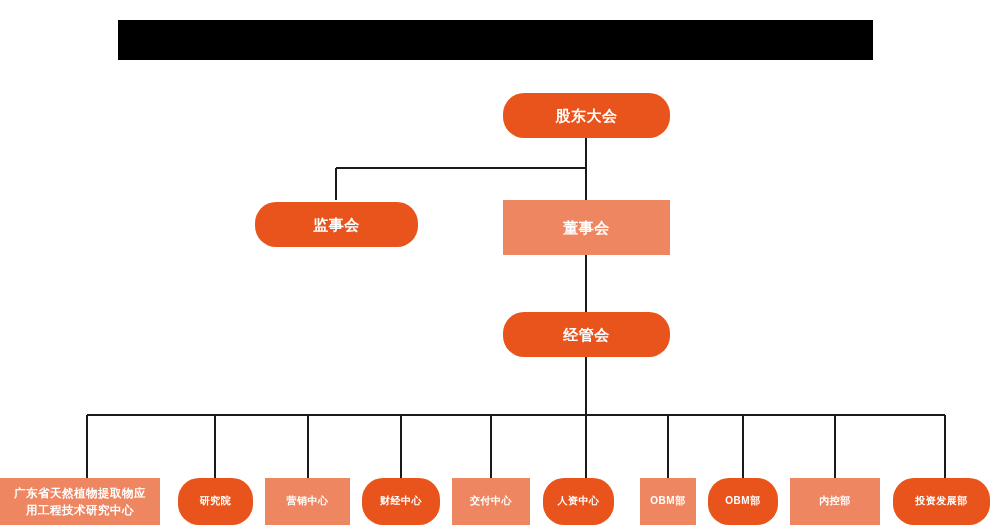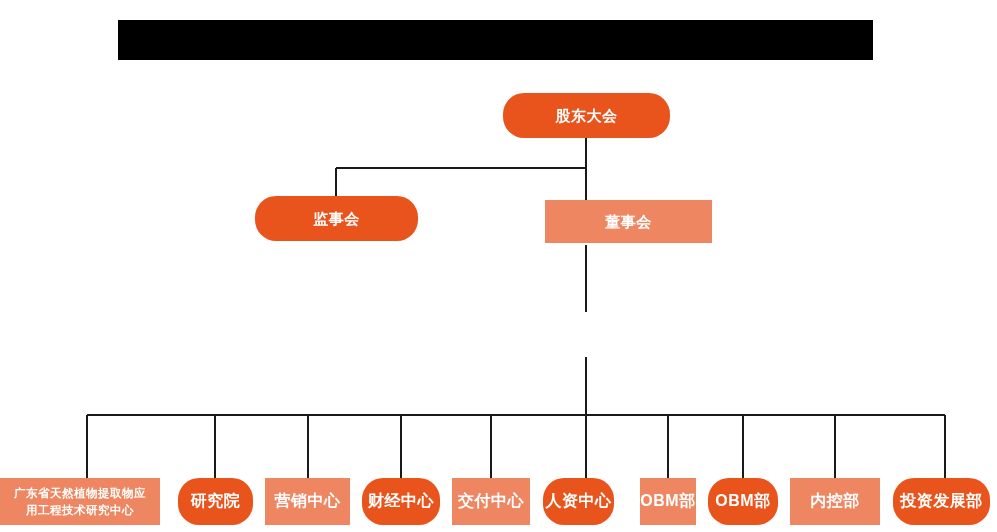--- a/index.html
+++ b/index.html
@@ -23,26 +23,26 @@
     letter-spacing:0.5px;
     white-space:pre-line;
   }
   .node.dark{background:#E8541C;border-radius:21px;}
   .node.light{background:#EE8661;}
 
   .lines{position:absolute;left:0;top:0;width:997px;height:532px;pointer-events:none;}
 
   
   #n-shareholders{left:503px;top:93px;width:167px;height:45px;font-size:15px;}
-  #n-supervisors {left:255px;top:196px;width:163px;height:45px;font-size:15px;}
-  #n-directors   {left:503px;top:200px;width:167px;height:43px;font-size:15px;margin-left:42px;}
+  #n-supervisors {left:255px;top:202px;width:163px;height:45px;font-size:15px;}
+  #n-directors   {left:503px;top:200px;width:167px;height:55px;font-size:15px;}
   #n-management  {left:503px;top:312px;width:167px;height:45px;font-size:15px;}
 
   
-  .dept{top:478px;height:47px;font-size:16px;}
+  .dept{top:478px;height:47px;font-size:10px;}
   .dept.wide-two-line{font-size:11.5px;line-height:1.45;padding:8px 4px;}
 </style>
 </head>
 <body>
 
 <div id="chart">
 
   <div class="redaction-bar"></div>
 
   <svg class="lines" viewBox="0 0 997 532" width="997" height="532" xmlns="http://www.w3.org/2000/svg">
@@ -71,20 +71,21 @@
       <line x1="945" y1="415" x2="945" y2="478"></line>
     </g>
   </svg>
 
   <div class="node dark" id="n-shareholders">股东大会</div>
 
   <div class="node dark" id="n-supervisors">监事会</div>
 
   <div class="node light" id="n-directors">董事会</div>
 
+  <div class="node dark" id="n-management">经管会</div>
 
   <div class="node light dept wide-two-line" style="left:0px;width:160px;">广东省天然植物提取物应
 用工程技术研究中心</div>
 
   <div class="node dark dept" style="left:178px;width:75px;">研究院</div>
 
   <div class="node light dept" style="left:265px;width:85px;">营销中心</div>
 
   <div class="node dark dept" style="left:362px;width:78px;">财经中心</div>
 

